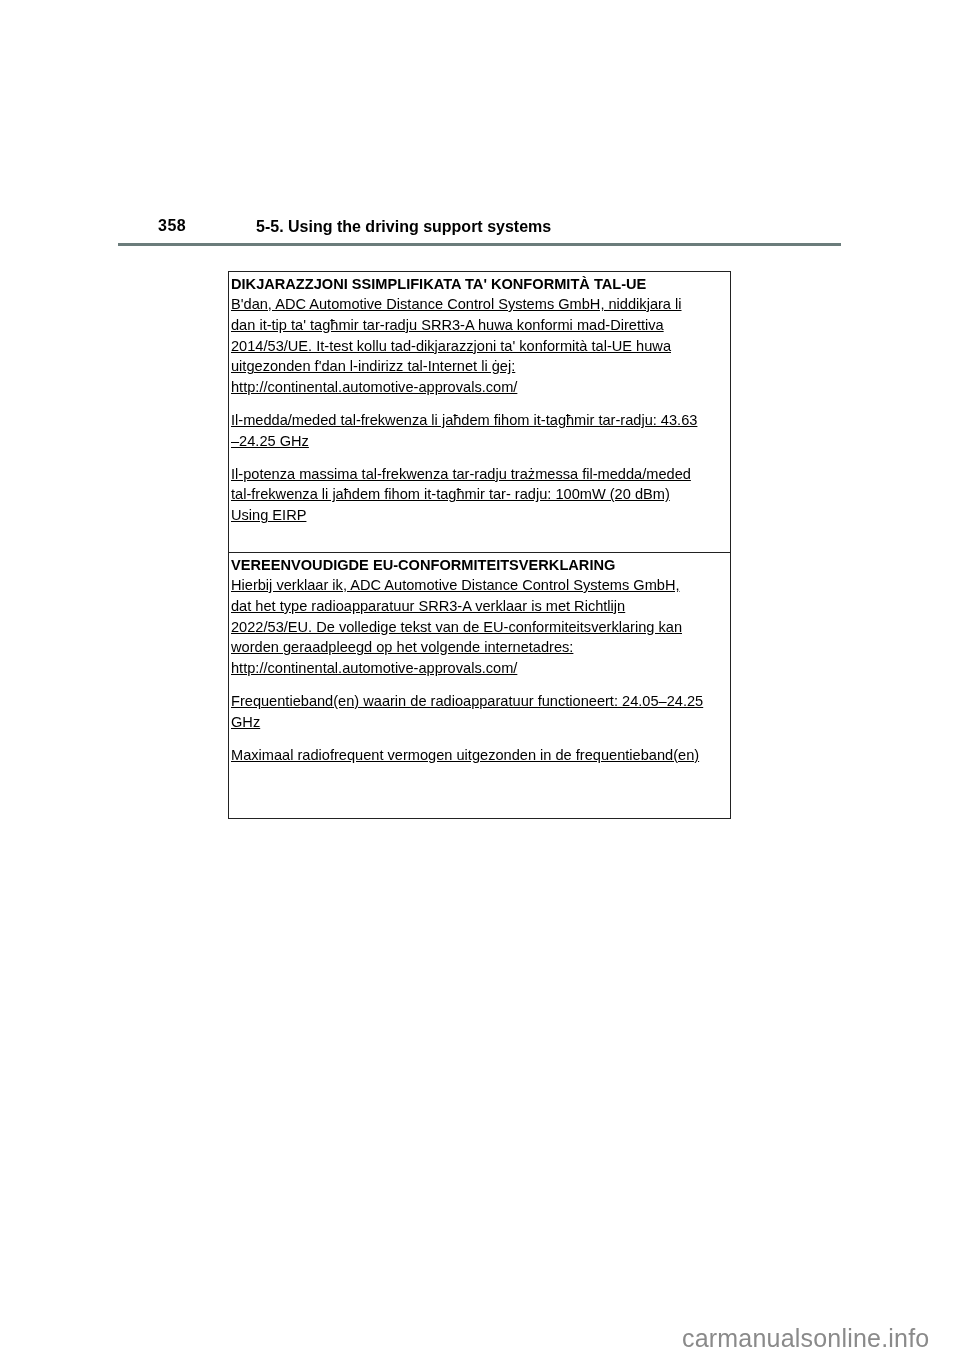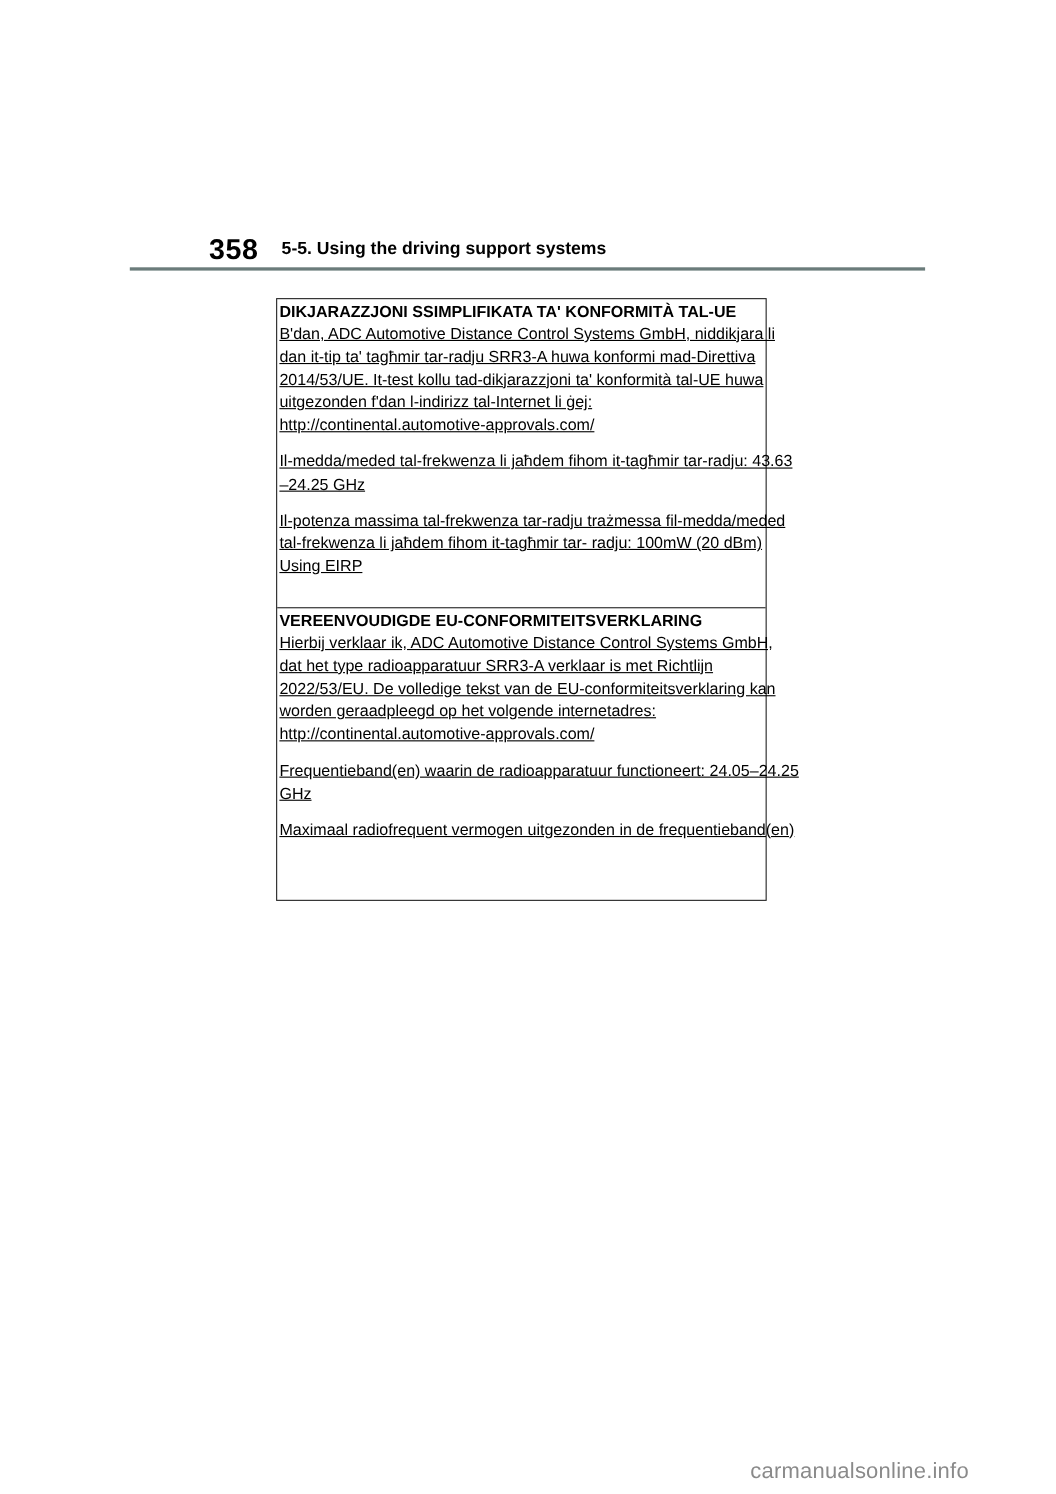--- a/index.html
+++ b/index.html
@@ -12,25 +12,24 @@
       height: 1358px;
       position: relative;
       overflow: hidden;
       font-family: "Liberation Sans", sans-serif;
       color: #000;
     }
     .page-number {
       position: absolute;
       left: 158px;
       top: 213px;
-      font-size: 26px;
+      font-size: 16px;
       font-weight: bold;
       letter-spacing: 0.5px;
       line-height: 26px;
-      margin-left: 32px;
     }
     .section-title {
       position: absolute;
       left: 256px;
       top: 219px;
       font-size: 16px;
       font-weight: bold;
       line-height: 16px;
     }
     .header-rule {
@@ -38,25 +37,24 @@
       left: 118px;
       top: 243px;
       width: 723px;
       height: 3px;
       background: #6b7c7b;
     }
     .declaration-box {
       position: absolute;
       left: 228px;
       top: 271px;
-      width: 446px;
+      width: 503px;
       height: 548px;
       border: 1.6px solid #222;
       box-sizing: border-box;
-      margin-left: 23px;
     }
     .decl-section {
       position: absolute;
       left: 0;
       right: 0;
       padding: 2px 0 0 2px;
       box-sizing: border-box;
     }
     .decl-section.mt {
       top: 0;
@@ -79,21 +77,21 @@
       white-space: nowrap;
       text-decoration: underline;
     }
     .decl-gap {
       height: 12px;
     }
     .watermark {
       position: absolute;
       left: 682px;
       top: 1323px;
-      font-size: 20px;
+      font-size: 25px;
       color: #8a8a8a;
       line-height: 30px;
       letter-spacing: 0.2px;
     }
   </style>
 </head>
 <body>
 
 <div>
   <div class="page-number">358</div>

